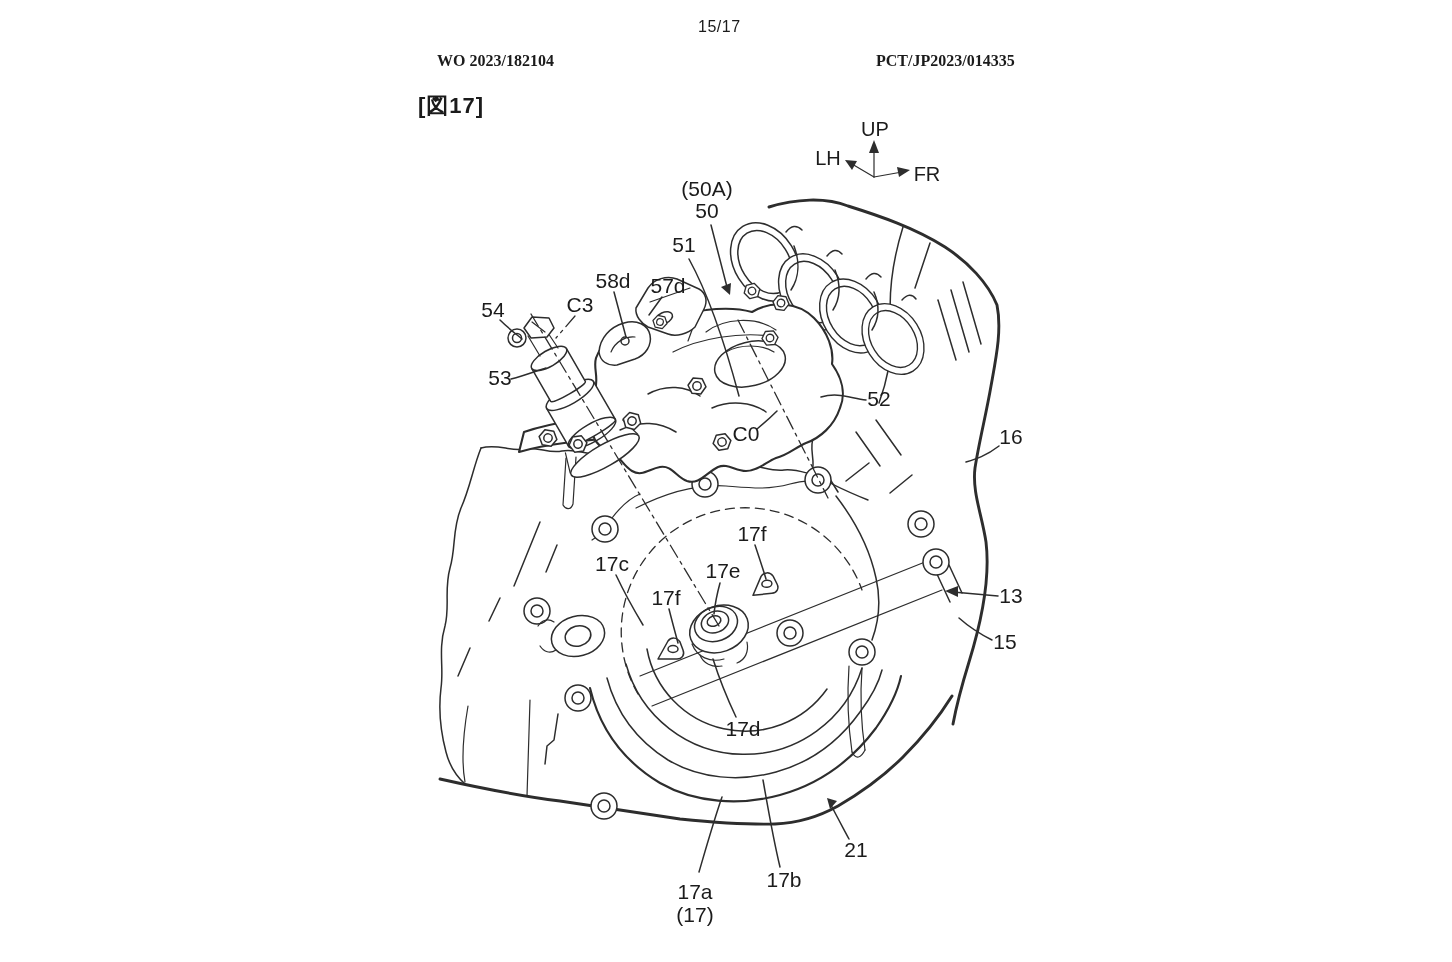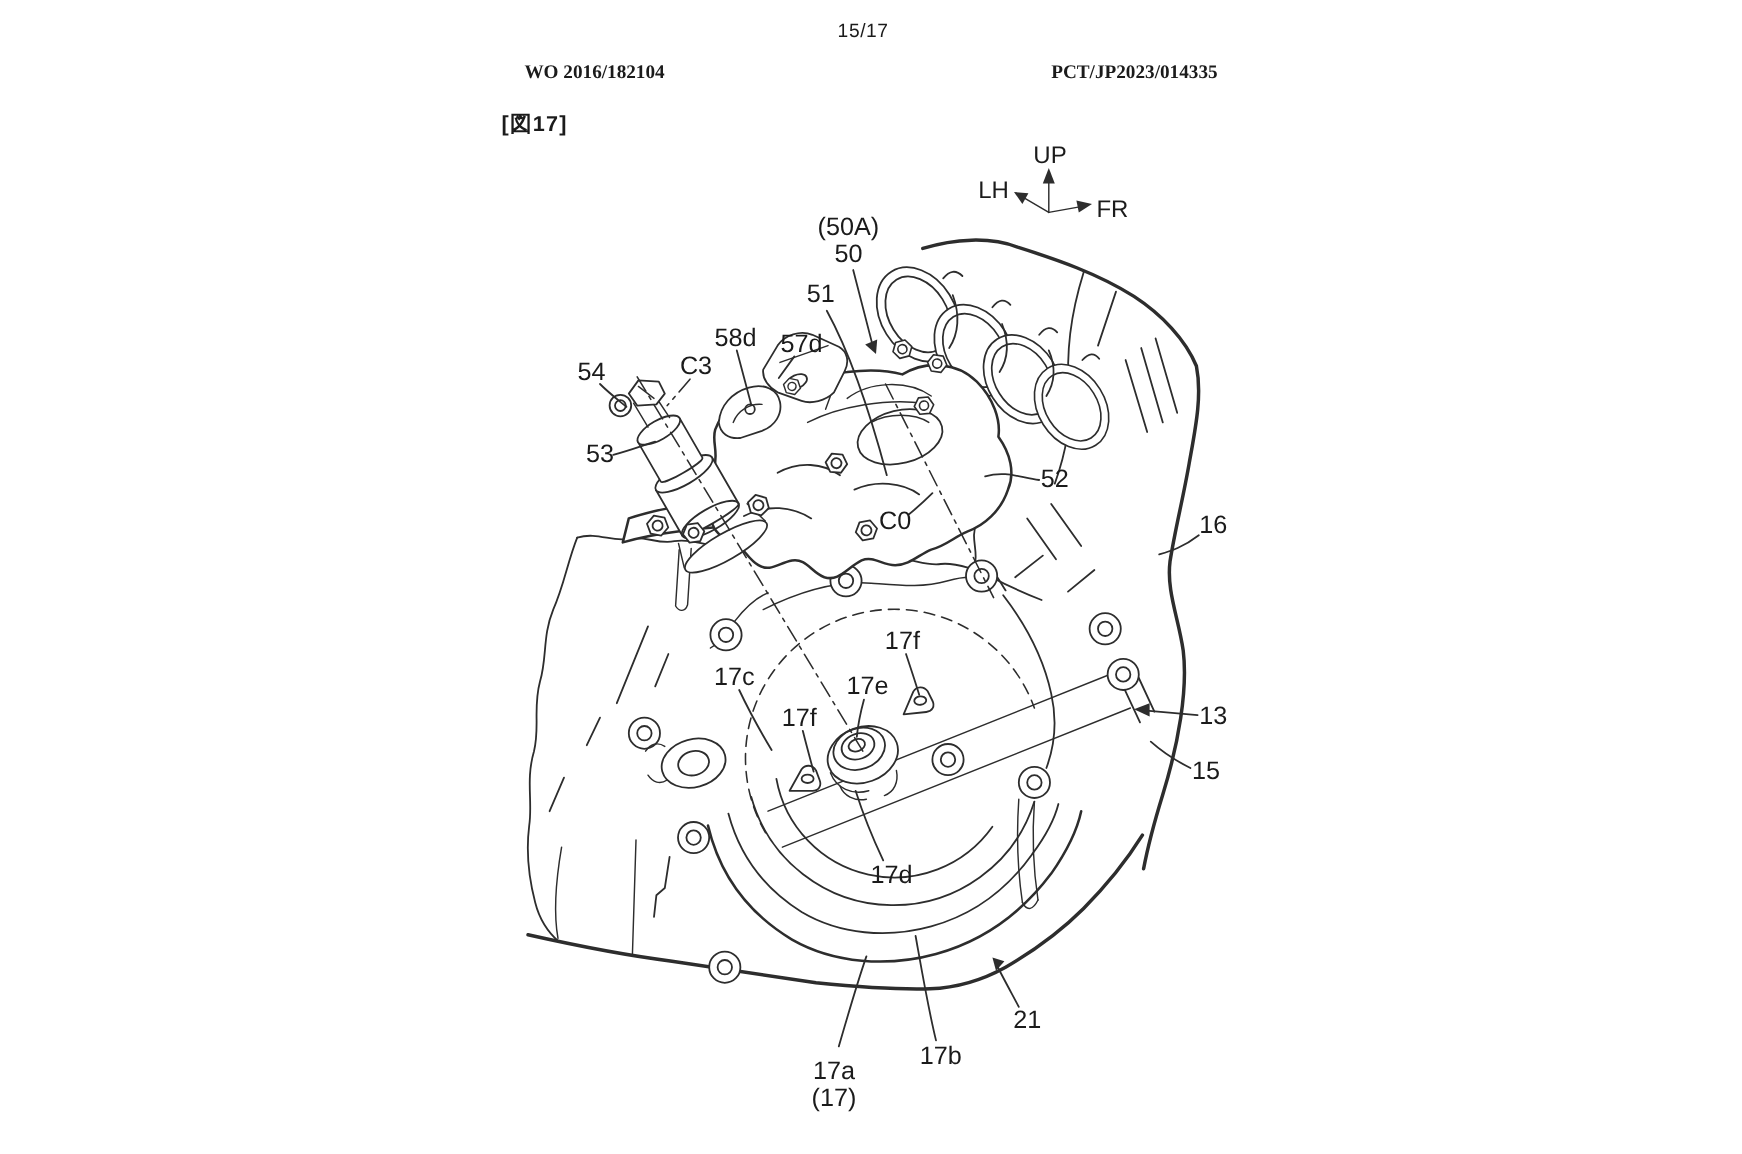--- a/index.html
+++ b/index.html
@@ -5,21 +5,21 @@
   html,body{margin:0;padding:0;background:#ffffff;}
   .page{
     position:relative;width:1149px;height:962px;background:#ffffff;
     font-family:"Liberation Sans",sans-serif;color:#1b1b1b;overflow:hidden;
   }
   .hdr{position:absolute;white-space:nowrap;}
   .hdr-page{left:698px;top:18px;font-size:16px;letter-spacing:.5px;}
   .hdr-pub{font-family:"Liberation Serif",serif;font-weight:bold;font-size:16px;}
   .hdr-pub.left{left:437px;top:52px;}
   .hdr-pub.right{left:876px;top:52px;}
-  .hdr-fig{left:418px;top:91px;font-weight:bold;font-size:18px;letter-spacing:1px;}
+  .hdr-fig{left:418px;top:91px;font-weight:bold;font-size:22px;letter-spacing:1px;}
   svg{position:absolute;left:0;top:0;}
   svg path,svg circle,svg ellipse,svg line,svg polyline,svg polygon{
     fill:none;stroke:#2d2d2d;stroke-width:1.5;stroke-linecap:round;stroke-linejoin:round;
   }
   .w3{stroke-width:2.9;}
   .w2{stroke-width:2.1;}
   .w1{stroke-width:1.2;}
   .wh{fill:#ffffff;}
   .ink{fill:#2d2d2d;stroke:none;}
   .dd{stroke-dasharray:14 5 3 5;stroke-width:1.3;}
@@ -27,21 +27,21 @@
   .hatch{stroke-width:1.2;}
   text{font:21px "Liberation Sans",sans-serif;fill:#1b1b1b;stroke:none;text-anchor:middle;}
   text.axislbl{font-size:20px;}
 </style>
 </head>
 <body>
 
 <div class="page">
 
   <div class="hdr hdr-page">15/17</div>
-  <div class="hdr hdr-pub left">WO 2016/182104</div>
+  <div class="hdr hdr-pub left">WO 2023/182104</div>
   <div class="hdr hdr-pub right">PCT/JP2023/014335</div>
   <div class="hdr hdr-fig">[図17]</div>
 
   <svg width="1452" height="962" viewBox="0 0 1452 962">
     <defs>
       <g id="bolthole">
         <circle r="13" class="wh"></circle>
         <circle r="6"></circle>
       </g>
       <g id="hexbolt">

